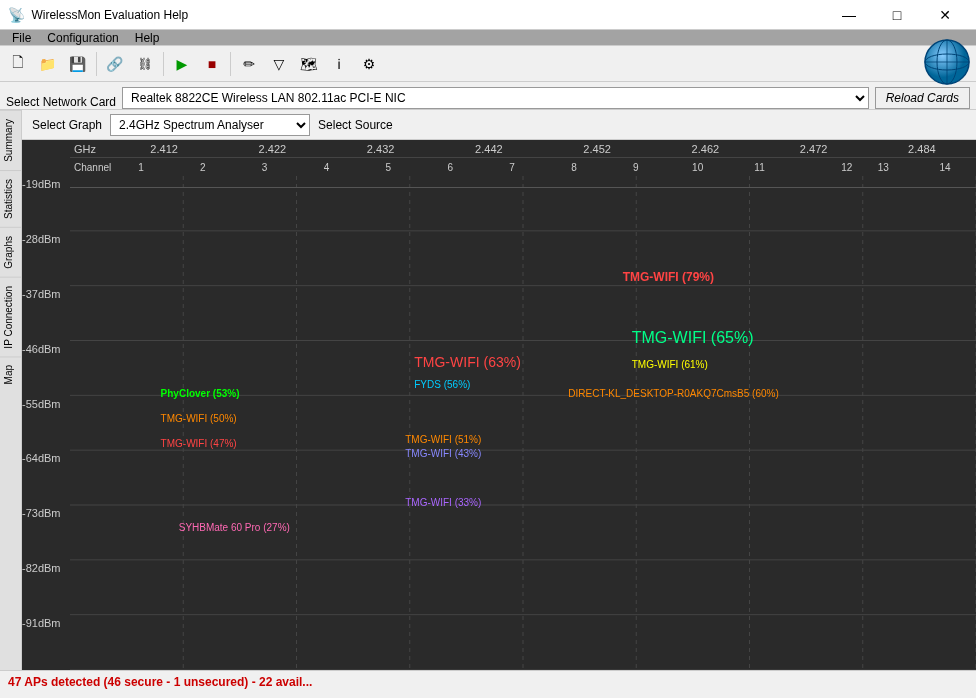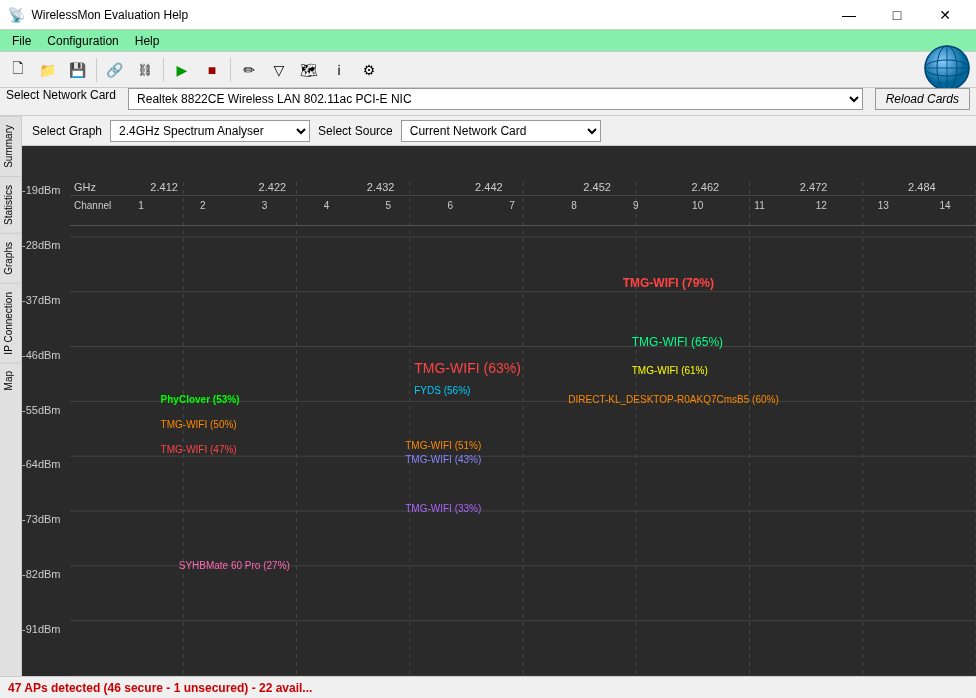--- a/index.html
+++ b/index.html
@@ -17,22 +17,22 @@
     }
     #titlebar .title { font-size: 12px; color: #000; flex: 1; }
     #titlebar .win-controls { display: flex; gap: 2px; }
     #titlebar .win-btn {
       width: 46px; height: 30px; border: none; background: transparent;
       cursor: pointer; font-size: 14px; display: flex; align-items: center; justify-content: center;
     }
 
     
     #menubar {
-      background: #86efac;
-      height: 22px;
+      background: #a3a3a3;
+      height: 16px;
       display: flex;
       align-items: center;
       padding: 0 4px;
       border-bottom: 1px solid #ccc;
     }
     .menu-item {
       padding: 2px 8px;
       cursor: pointer;
       font-size: 12px;
     }
@@ -52,24 +52,24 @@
       background: transparent; cursor: pointer; display: flex; align-items: center; justify-content: center;
       font-size: 14px;
     }
     .tb-sep { width: 1px; height: 24px; background: #ccc; margin: 0 2px; }
 
     
     #netcard-row {
       background: #f0f0f0;
       height: 28px;
       display: flex;
-      align-items: flex-start;
+      align-items: flex-end;
       padding: 0 6px;
       border-bottom: 1px solid #ccc;
-      gap: 12px;
+      gap: 6px;
     }
     #netcard-row label { font-size: 12px; white-space: nowrap; }
     #netcard-select {
       flex: 1; height: 22px; font-size: 12px;
       border: 1px solid #999; background: white; padding: 0 4px;
     }
     #reload-btn {
       height: 22px; padding: 0 10px; font-size: 12px;
       border: 1px solid #999; background: #f0f0f0; cursor: pointer; font-style: italic;
     }
@@ -255,41 +255,38 @@
   </div>
 
   <div id="content">
 
     <div id="graph-controls">
       <span class="ctrl-label">Select Graph</span>
       <select id="select-graph" class="ctrl-select">
         <option>2.4GHz Spectrum Analyser</option>
       </select>
       <span class="ctrl-label">Select Source</span>
-      <select id="select-source" class="ctrl-select">
-        <option>Current Network Card</option>
-      </select>
     </div>
 
     <div id="spectrum-chart">
 
       <div class="y-labels" style="z-index:2;">
         <div style="height:36px;"></div>
         <div class="y-label">-19dBm</div>
         <div class="y-label">-28dBm</div>
         <div class="y-label">-37dBm</div>
         <div class="y-label">-46dBm</div>
         <div class="y-label">-55dBm</div>
         <div class="y-label">-64dBm</div>
         <div class="y-label">-73dBm</div>
         <div class="y-label">-82dBm</div>
         <div class="y-label">-91dBm</div>
       </div>
 
-      <div style="position:absolute; top:0; left:48px; right:0; height:48px; border-bottom:1px solid #555; z-index:2;margin-top:32px;">
+      <div style="position:absolute; top:0; left:48px; right:0; height:48px; border-bottom:1px solid #555; z-index:2;">
         <div style="height:18px; display:flex; align-items:center; color:#ccc; font-size:11px; border-bottom:1px solid #444;">
           <span style="width:40px; padding-left:4px;">GHz</span>
           <span style="flex:1; text-align:center;">2.412</span>
           <span style="flex:1; text-align:center;">2.422</span>
           <span style="flex:1; text-align:center;">2.432</span>
           <span style="flex:1; text-align:center;">2.442</span>
           <span style="flex:1; text-align:center;">2.452</span>
           <span style="flex:1; text-align:center;">2.462</span>
           <span style="flex:1; text-align:center;">2.472</span>
           <span style="flex:1; text-align:center;">2.484</span>
@@ -300,21 +297,21 @@
           <span style="flex:0.5; text-align:center;">2</span>
           <span style="flex:0.5; text-align:center;">3</span>
           <span style="flex:0.5; text-align:center;">4</span>
           <span style="flex:0.5; text-align:center;">5</span>
           <span style="flex:0.5; text-align:center;">6</span>
           <span style="flex:0.5; text-align:center;">7</span>
           <span style="flex:0.5; text-align:center;">8</span>
           <span style="flex:0.5; text-align:center;">9</span>
           <span style="flex:0.5; text-align:center;">10</span>
           <span style="flex:0.5; text-align:center;">11</span>
-          <span style="flex:0.5; text-align:center;">12</span>
+          <span style="flex:0.5; text-align:right;">12</span>
           <span style="flex:0.5; text-align:center;">13</span>
           <span style="flex:0.5; text-align:center;">14</span>
         </div>
       </div>
 
       <div id="plot-area">
         <svg id="signals-svg" preserveAspectRatio="none">
 
           <line x1="0%" y1="11.1%" x2="100%" y2="11.1%" stroke="#444" stroke-width="1"></line>
           <line x1="0%" y1="22.2%" x2="100%" y2="22.2%" stroke="#444" stroke-width="1"></line>
@@ -360,30 +357,30 @@
           <polygon points="0,100% 65%,100% 80%,35% 97%,100% 100%,100%" fill="rgba(0,220,130,0.4)" stroke="#00ff88" stroke-width="1.5"></polygon>
 
           <polygon points="0,100% 64%,100% 80%,21% 97%,100% 100%,100%" fill="rgba(255,50,50,0.45)" stroke="#ff4444" stroke-width="2"></polygon>
         </svg>
 
         <div style="position:absolute; top:0; left:0; right:0; bottom:0; pointer-events:none;">
 
           <div style="position:absolute; top:43%; left:10%; color:#00ff00; font-size:10px; font-weight:bold; white-space:nowrap;">PhyClover (53%)</div>
           <div style="position:absolute; top:48%; left:10%; color:#ff8800; font-size:10px; white-space:nowrap;">TMG-WIFI (50%)</div>
           <div style="position:absolute; top:53%; left:10%; color:#ff4444; font-size:10px; white-space:nowrap;">TMG-WIFI (47%)</div>
-          <div style="position:absolute; top:70%; left:12%; color:#ff69b4; font-size:10px; white-space:nowrap;margin-top:32px;">SYHBMate 60 Pro (27%)</div>
+          <div style="position:absolute; top:70%; left:12%; color:#ff69b4; font-size:10px; white-space:nowrap;">SYHBMate 60 Pro (27%)</div>
 
           <div style="position:absolute; top:36%; left:38%; color:#ff4444; font-size:14px; white-space:nowrap;">TMG-WIFI (63%)</div>
           <div style="position:absolute; top:41%; left:38%; color:#00ccff; font-size:10px; white-space:nowrap;">FYDS (56%)</div>
           <div style="position:absolute; top:46%; left:37%; color:#ff8800; font-size:10px; white-space:nowrap;margin-top:31px;">TMG-WIFI (51%)</div>
           <div style="position:absolute; top:55%; left:37%; color:#8888ff; font-size:10px; white-space:nowrap;">TMG-WIFI (43%)</div>
           <div style="position:absolute; top:65%; left:37%; color:#aa66ff; font-size:10px; white-space:nowrap;">TMG-WIFI (33%)</div>
 
           <div style="position:absolute; top:19%; left:61%; color:#ff4444; font-size:12px; font-weight:bold; white-space:nowrap;">TMG-WIFI (79%)</div>
-          <div style="position:absolute; top:31%; left:62%; color:#00ff88; font-size:12px; white-space:nowrap;">TMG-WIFI (65%)</div>
+          <div style="position:absolute; top:31%; left:62%; color:#00ff88; font-size:16px; white-space:nowrap;">TMG-WIFI (65%)</div>
           <div style="position:absolute; top:37%; left:62%; color:#ffff00; font-size:10px; white-space:nowrap;">TMG-WIFI (61%)</div>
           <div style="position:absolute; top:43%; left:55%; color:#ff8800; font-size:10px; white-space:nowrap;">DIRECT-KL_DESKTOP-R0AKQ7CmsB5 (60%)</div>
         </div>
       </div>
     </div>
   </div>
 </div>
 
 <div id="statusbar">
   <span class="status-ap">47 APs detected (46 secure - 1 unsecured) - 22 avail...</span>

